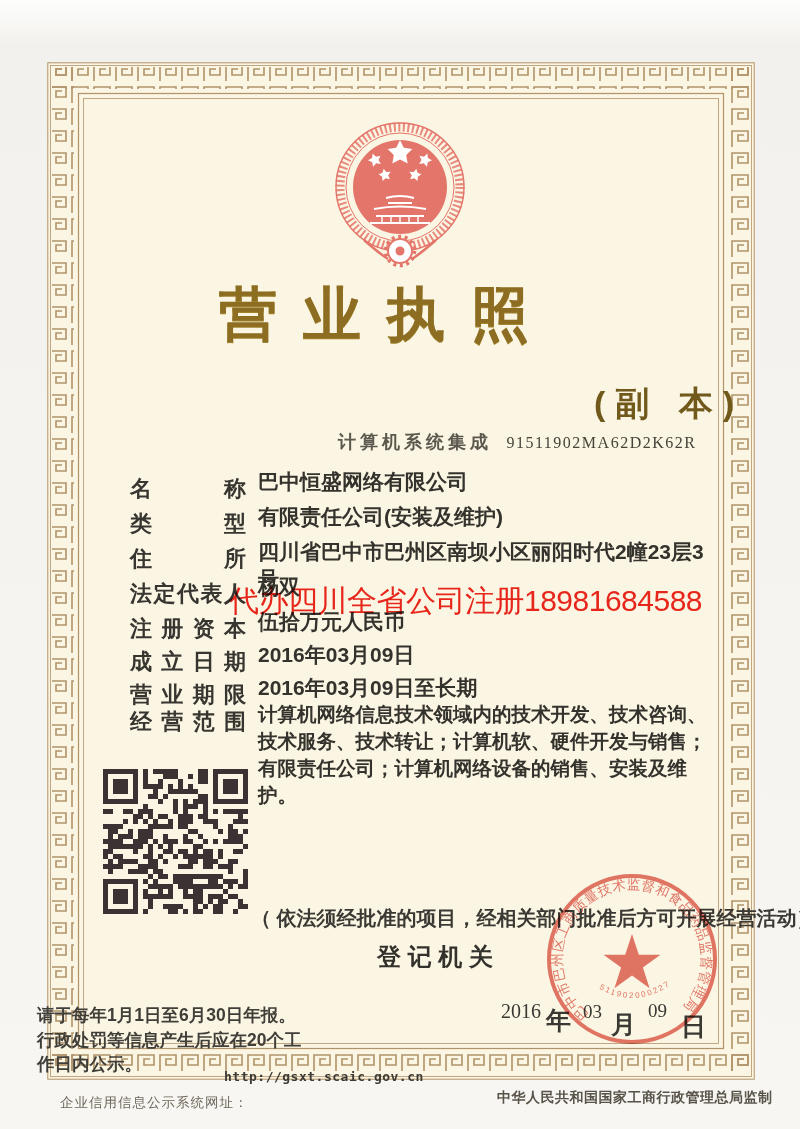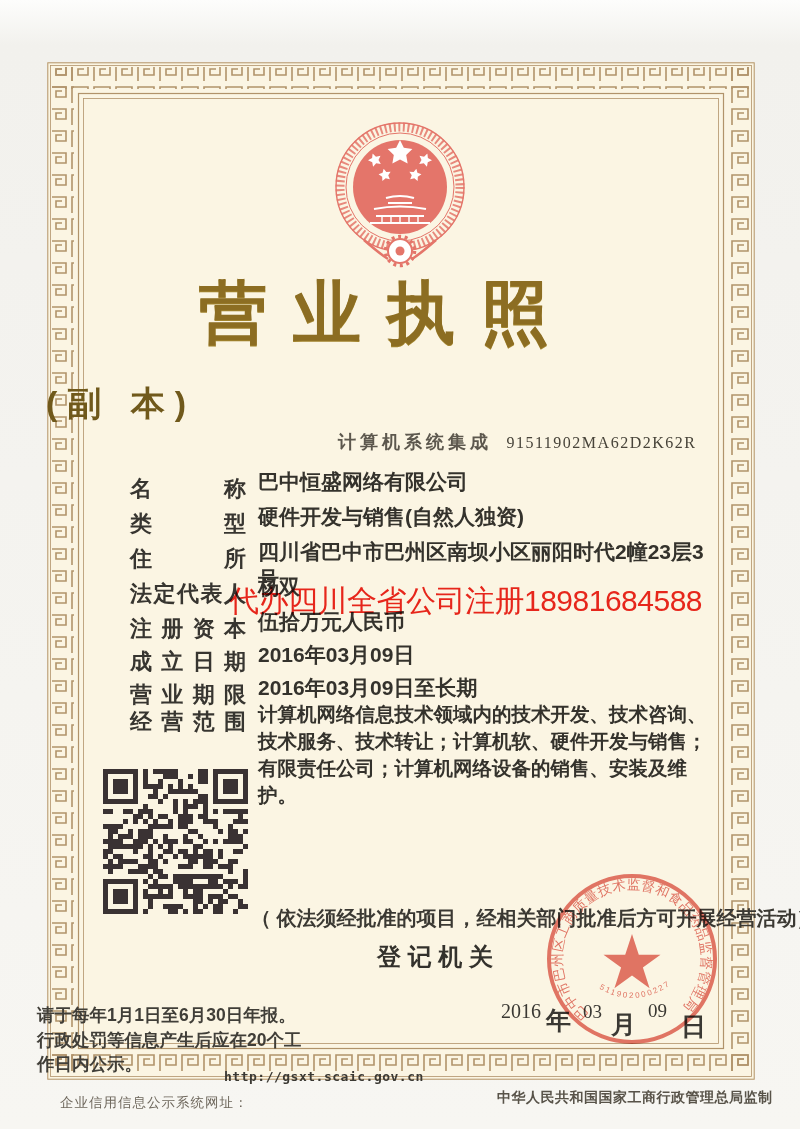--- a/index.html
+++ b/index.html
@@ -2,24 +2,24 @@
 <html><head>
 <meta charset="utf-8">
 <style>
   html,body{margin:0;padding:0;}
   .page{position:relative;width:800px;height:1129px;overflow:hidden;
         background:linear-gradient(180deg,#fdfdfc 0%,#f2f1ed 4%,#f7f6f2 100%);
         font-family:"Liberation Sans","DejaVu Sans",sans-serif;}
   .frame{position:absolute;left:47px;top:62px;width:708px;height:1018px;background:#fbf5e3;z-index:1;}
   .frame svg{position:absolute;left:0;top:0;}
   .emblem{position:absolute;left:330px;top:112px;z-index:2;}
-  .title{position:absolute;left:46px;top:268px;width:708px;text-align:center;z-index:2;
-         font-size:68px;font-weight:900;letter-spacing:26px;padding-right:26px;box-sizing:border-box;
+  .title{position:absolute;left:46px;top:276px;width:708px;text-align:center;z-index:2;
+         font-size:58px;font-weight:900;letter-spacing:26px;padding-right:26px;box-sizing:border-box;
          color:#8c6d22;text-shadow:0 1px 0 #a3852f;}
-  .subtitle{position:absolute;left:46px;top:381px;width:708px;text-align:left;z-index:2;
+  .subtitle{position:absolute;left:46px;top:381px;width:708px;text-align:right;z-index:2;
             font-size:34px;font-weight:700;letter-spacing:10px;padding-right:10px;box-sizing:border-box;color:#70591b;}
   .credit-line{position:absolute;left:338px;top:430px;z-index:2;white-space:nowrap;}
   .credit-label{font-size:18px;font-weight:700;letter-spacing:4px;color:#5d584e;}
   .credit-code{font-size:16px;font-weight:400;letter-spacing:1.5px;color:#474339;margin-left:10px;
                font-family:"Liberation Serif","DejaVu Serif",serif;}
   .row{position:absolute;left:130px;width:590px;display:flex;z-index:2;}
   .lbl{width:116px;flex:0 0 116px;font-size:22px;font-weight:600;color:#373530;margin-top:6px;
        display:flex;justify-content:space-between;}
   .val{margin-left:12px;font-size:21px;font-weight:600;color:#34322c;line-height:27px;}
   .r0{top:468px}.r1{top:503px}.r2{top:538px}.r3{top:573px}
@@ -119,21 +119,21 @@
         <span>名</span>
         <span>称</span>
       </div>
     <div class="val">巴中恒盛网络有限公司</div>
   </div>
   <div class="row r1">
     <div class="lbl">
         <span>类</span>
         <span>型</span>
       </div>
-    <div class="val">硬件开发与销售(自然人独资)</div>
+    <div class="val">有限责任公司(安装及维护)</div>
   </div>
   <div class="row r2">
     <div class="lbl">
         <span>住</span>
         <span>所</span>
       </div>
     <div class="val">四川省巴中市巴州区南坝小区丽阳时代2幢23层3号</div>
   </div>
   <div class="row r3">
     <div class="lbl">

